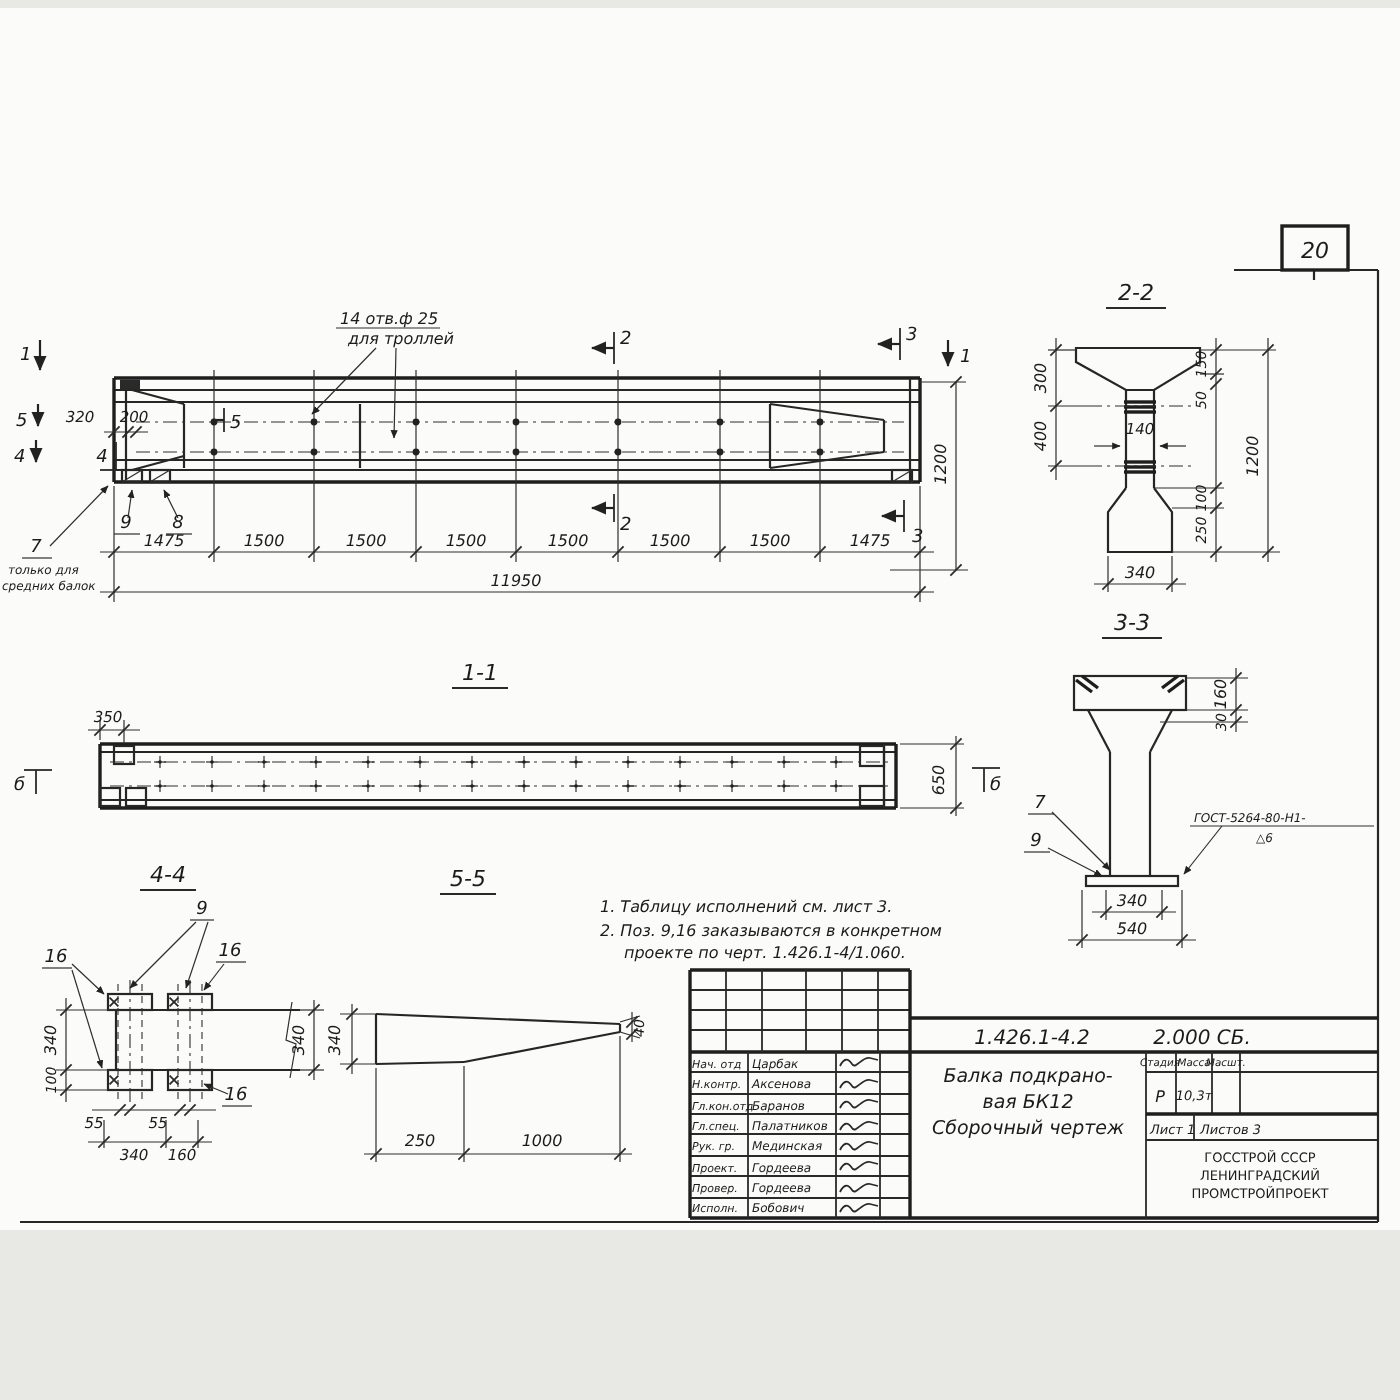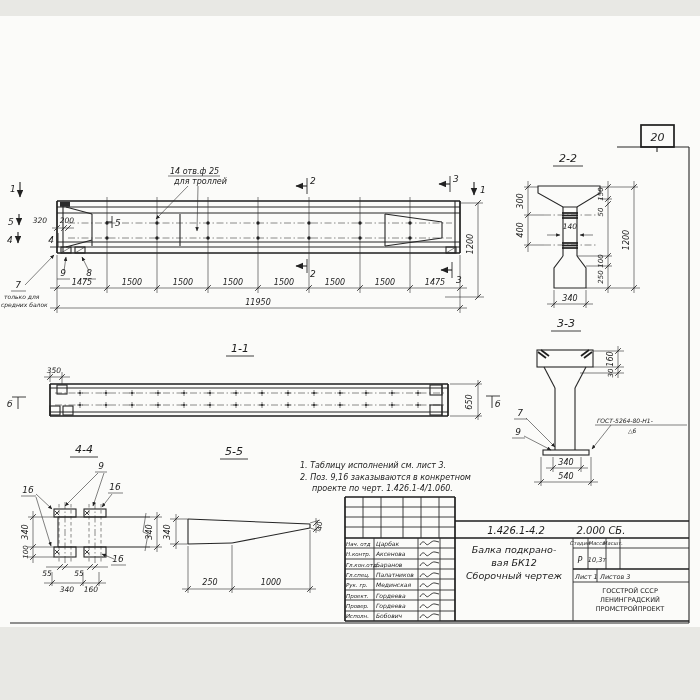--- a/index.html
+++ b/index.html
@@ -1,16 +1,16 @@
 <!DOCTYPE html>
 <html><head>
 <meta charset="utf-8">
 <style>
   html,body{margin:0;padding:0;background:#e8e8e4;}
-  #sheet{width:700px;height:611px;background:#fbfbf9;position:relative;margin:16px auto;}
+  #sheet{width:700px;height:611px;background:#fbfbf9;position:relative;margin:4px auto;}
   svg{position:absolute;left:0;top:0;}
   .ln{stroke:#262626;stroke-width:1.1;fill:none;}
   .th{stroke:#1e1e1e;stroke-width:1.7;fill:none;}
   .tn{stroke:#2e2e2e;stroke-width:0.6;fill:none;}
   .tn2{stroke:#2a2a2a;stroke-width:0.9;fill:none;}
   .dd{stroke:#2e2e2e;stroke-width:0.55;fill:none;stroke-dasharray:7 2.5 1.5 2.5;}
   .ds{stroke:#2e2e2e;stroke-width:0.55;fill:none;stroke-dasharray:3.5 2.5;}
   .mk{stroke:#222;stroke-width:1.1;fill:none;}
   text{font-family:"DejaVu Sans",sans-serif;font-style:italic;fill:#1b1b1b;}
   .up{font-style:normal;}

